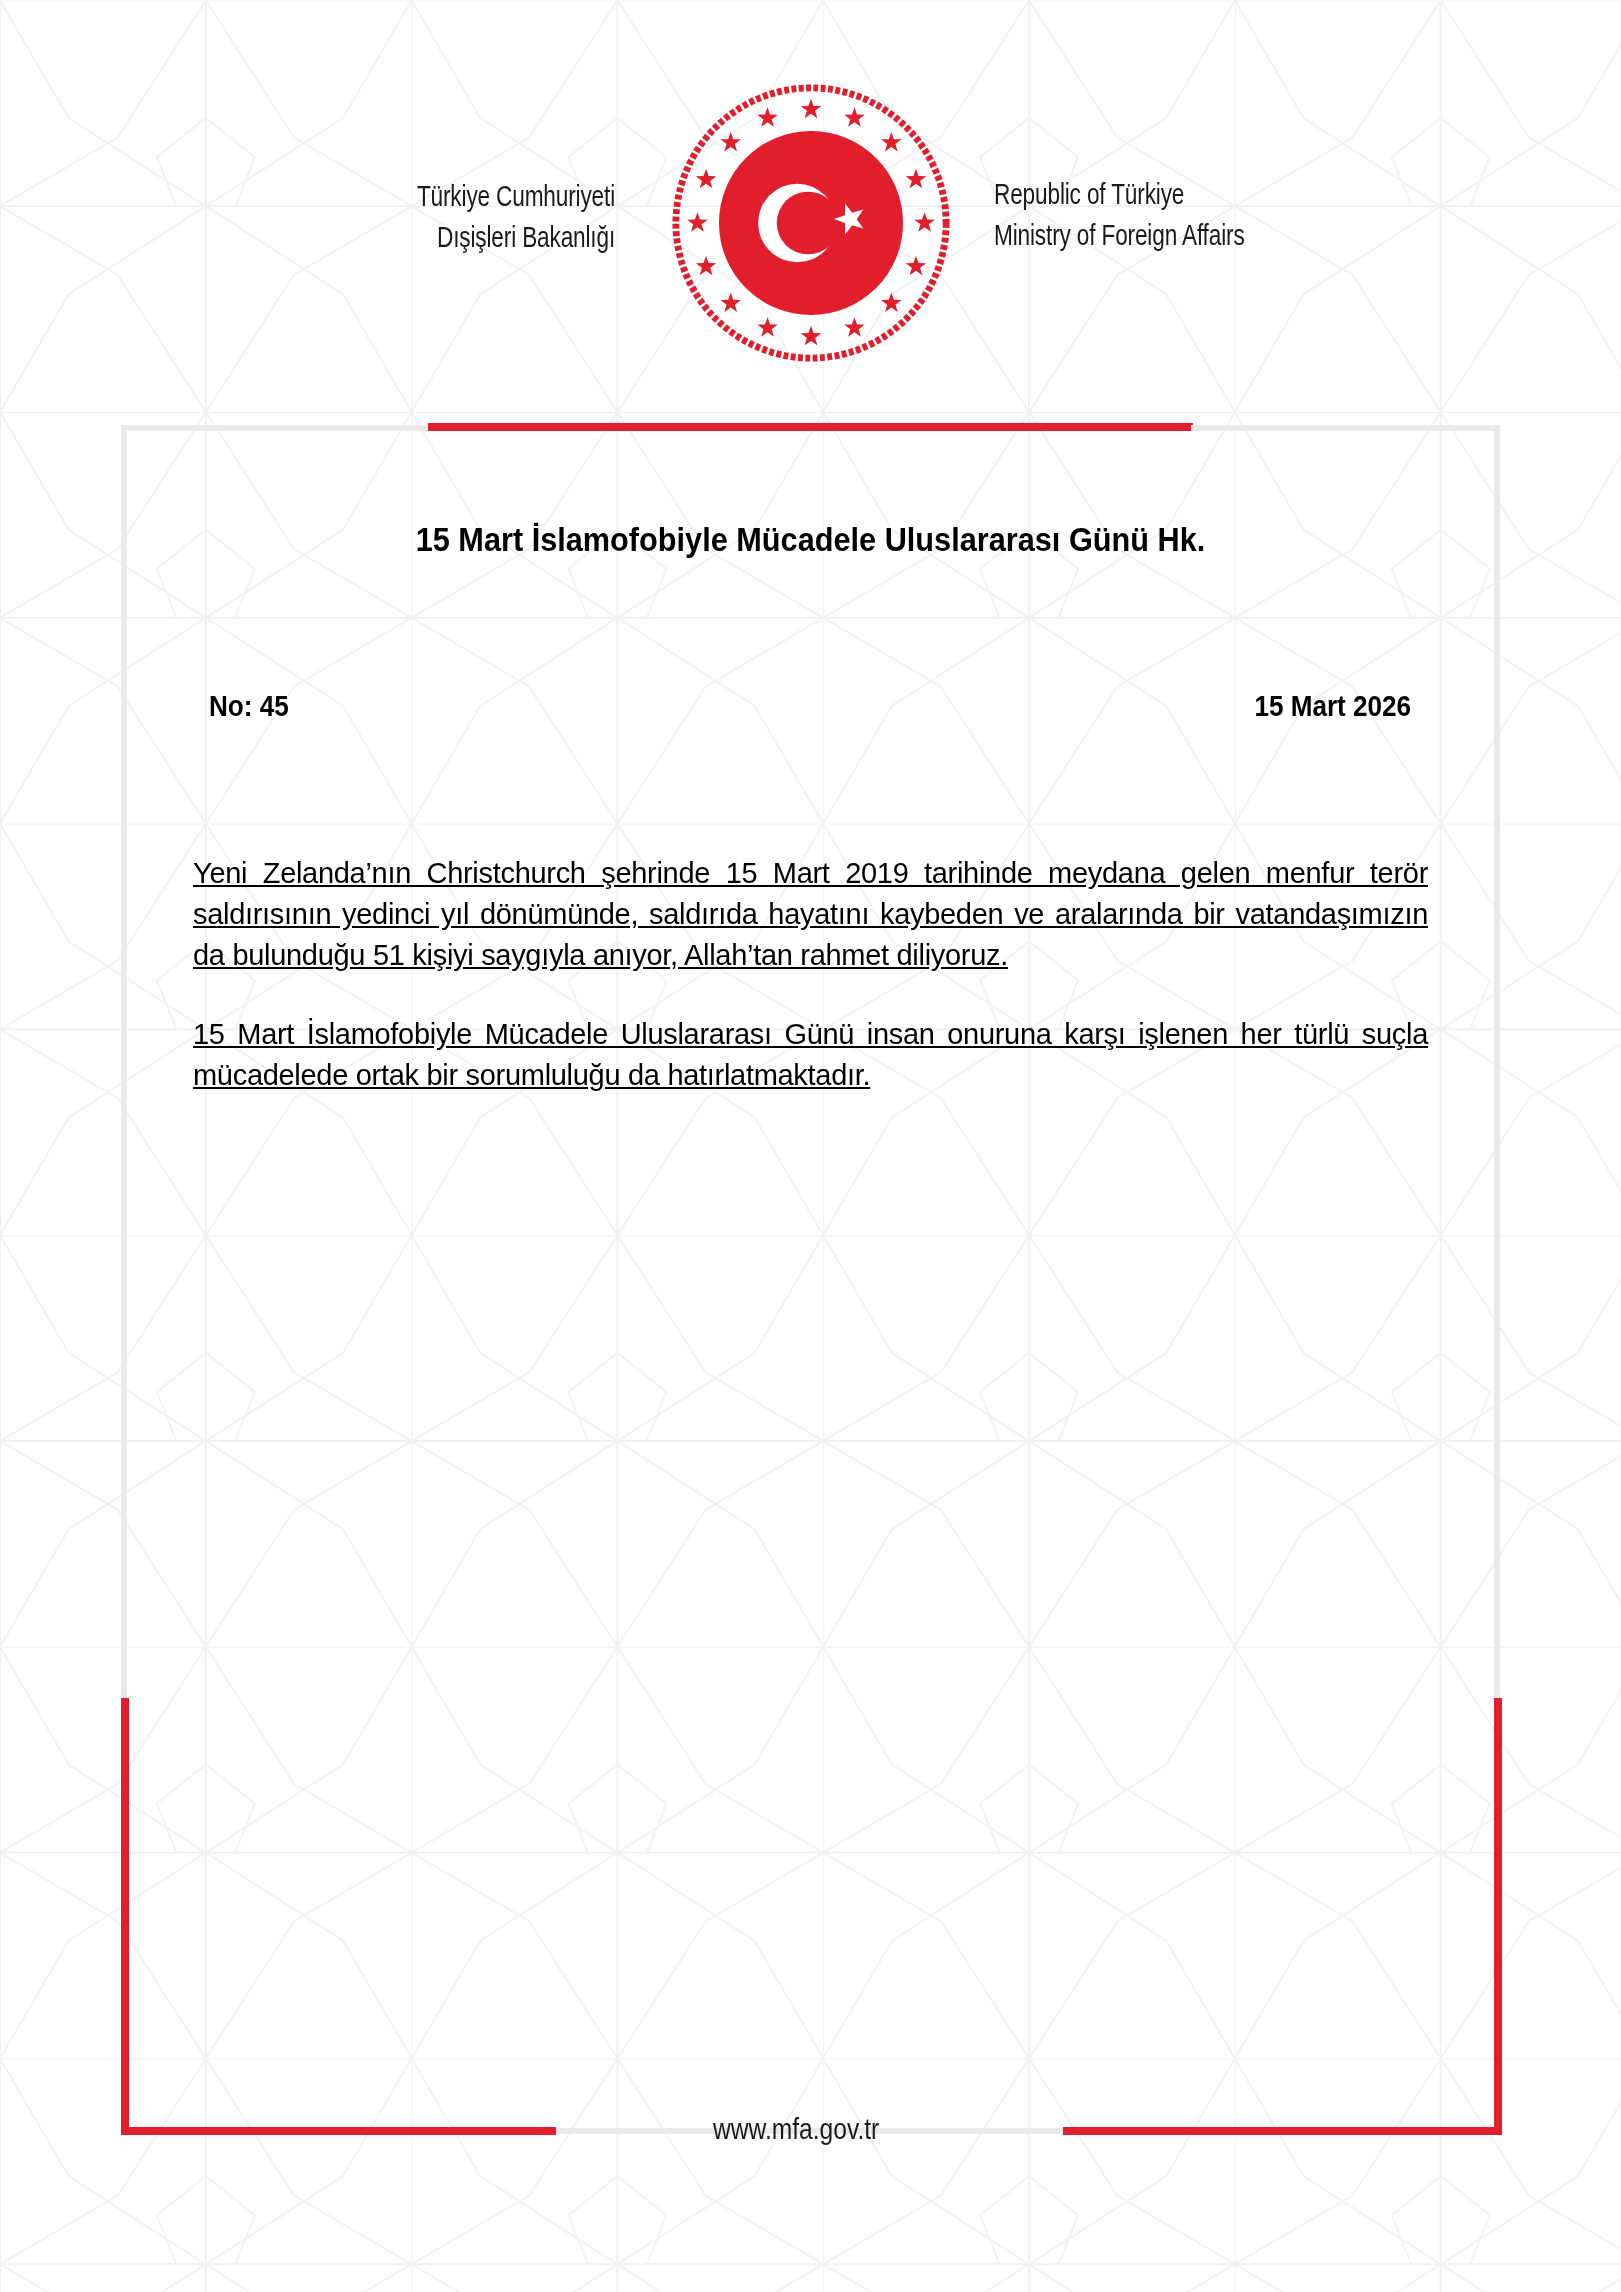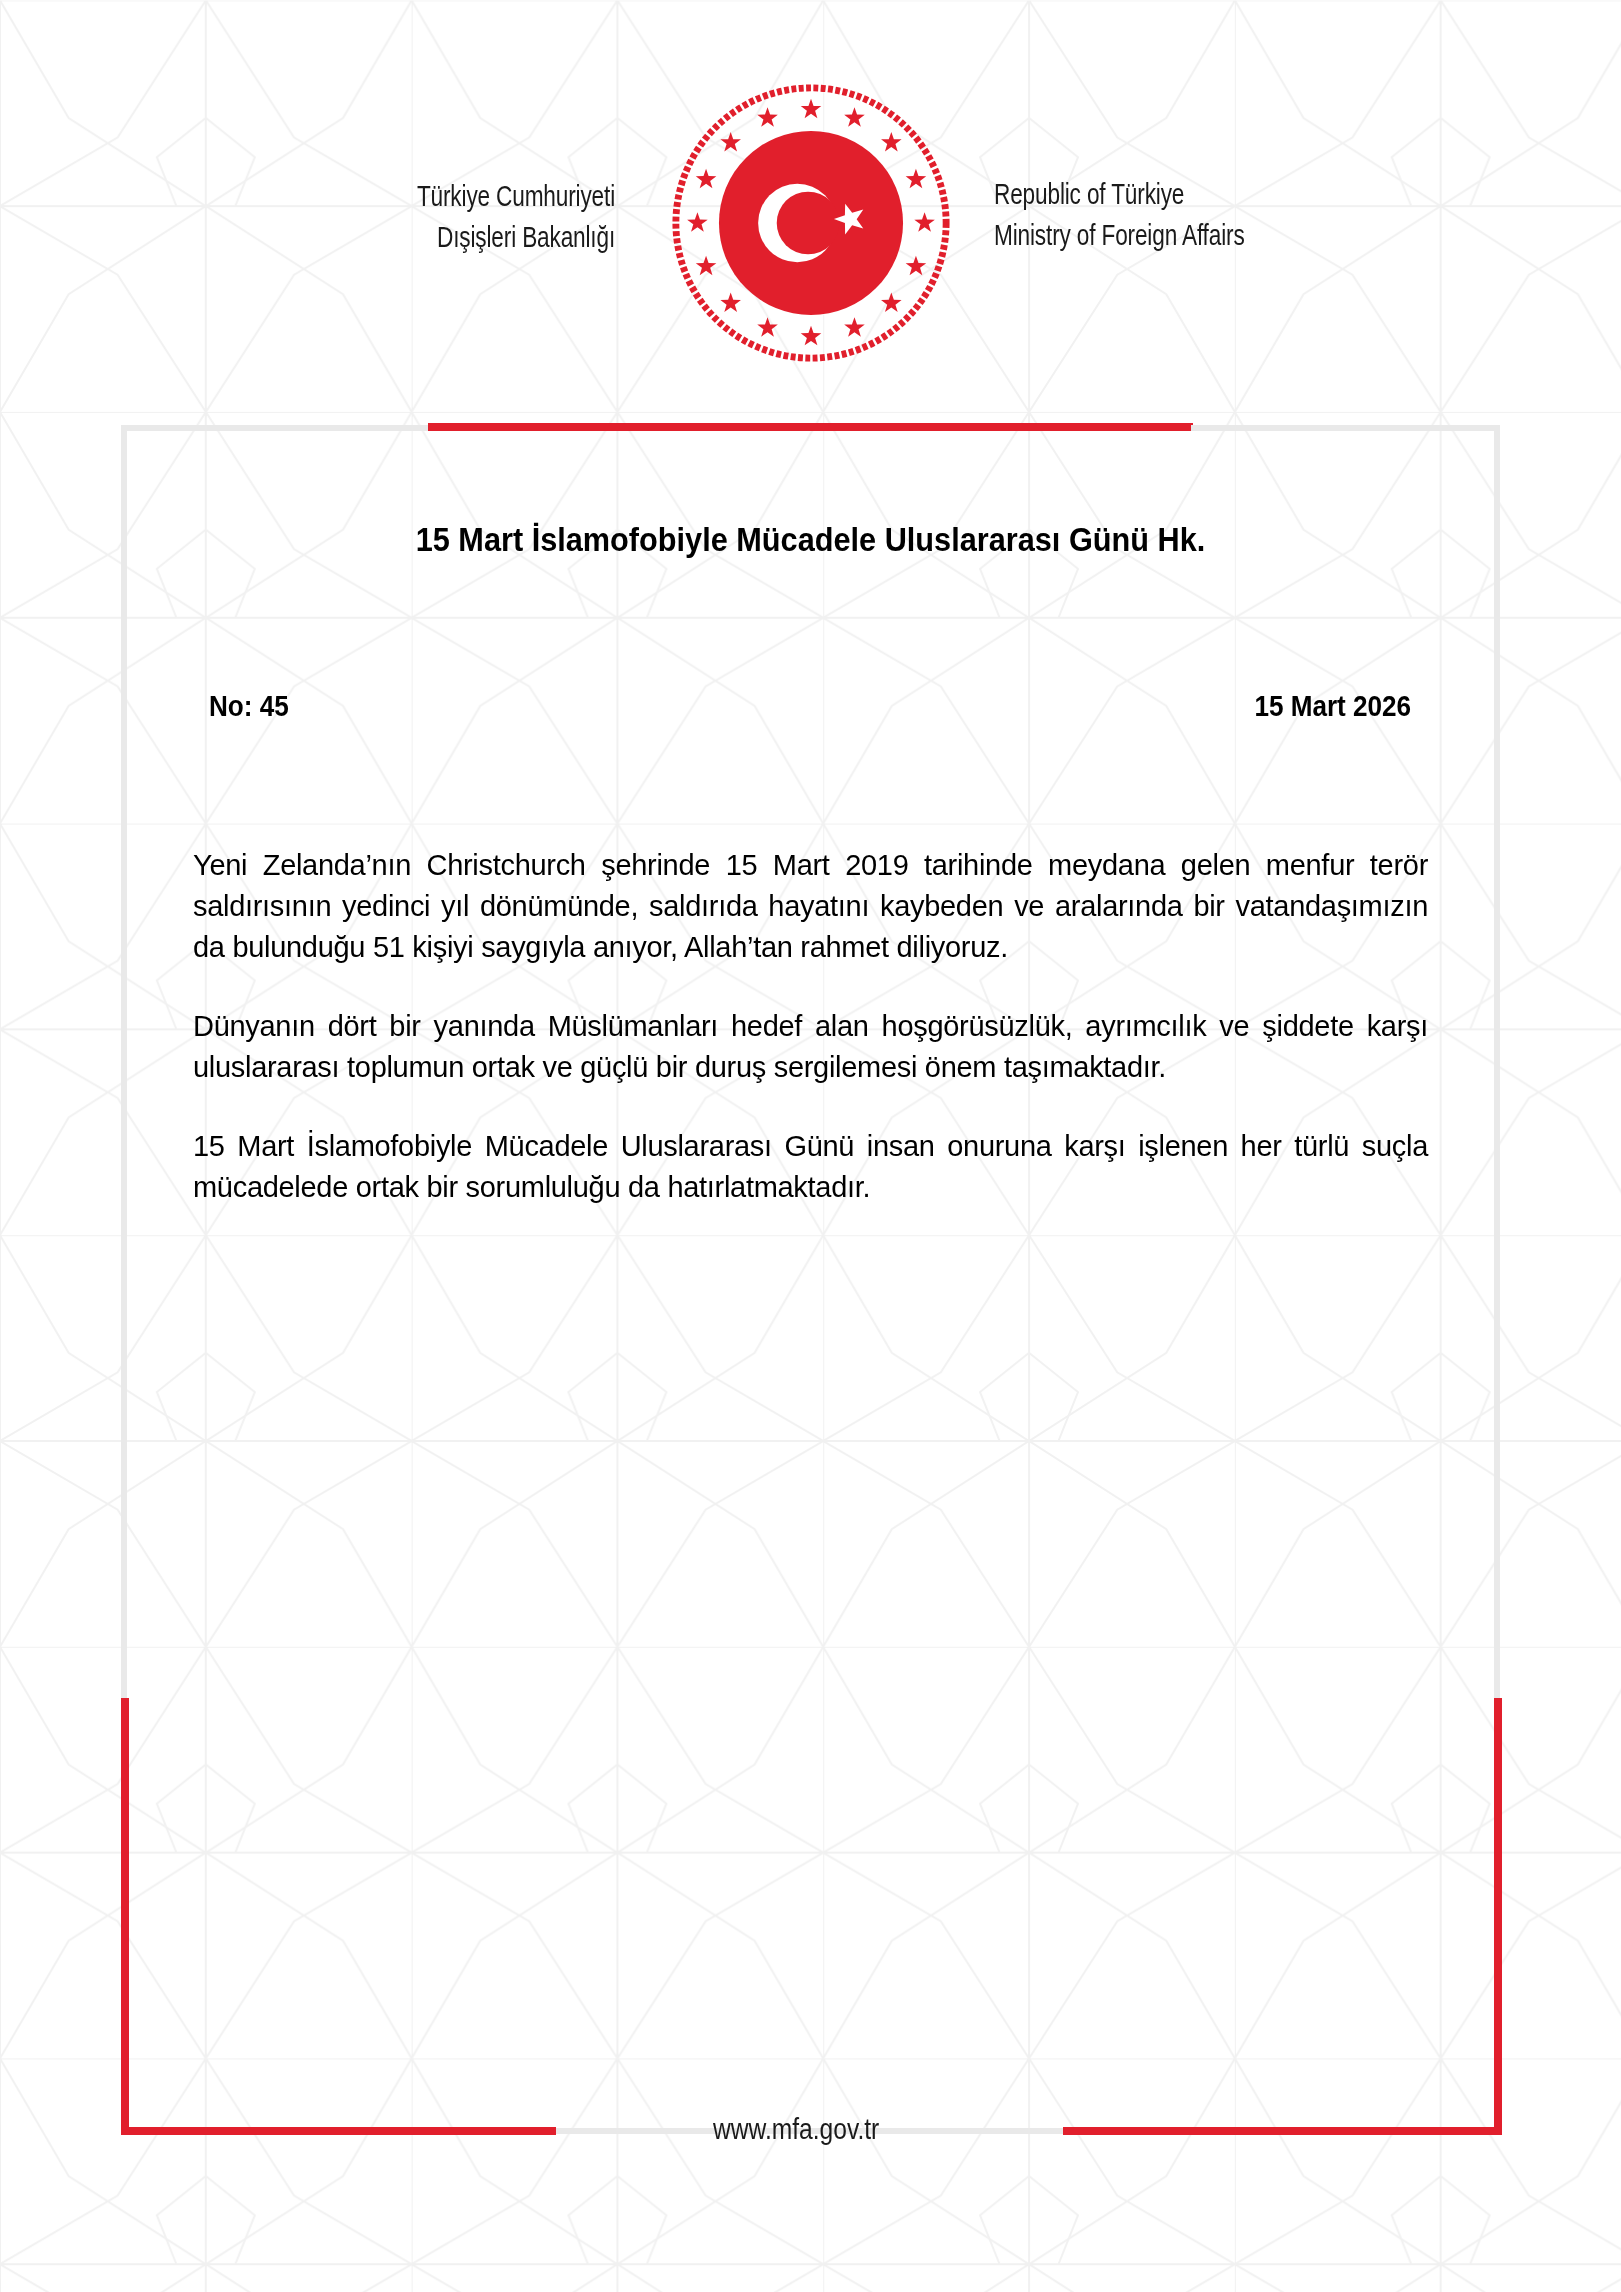--- a/index.html
+++ b/index.html
@@ -24,22 +24,22 @@
   .title {
     left: 0; width: 1621px; top: 518px; text-align: center;
     font-weight: bold; font-size: 33px; line-height: 43px;
     transform: scaleX(0.93); transform-origin: center top;
   }
   .meta { top: 688px; font-weight: bold; font-size: 29px; line-height: 37px; transform: scaleX(0.9); white-space: nowrap;}
   .meta-no { left: 209px; transform-origin: left top; }
   .meta-date { right: 210px; transform-origin: right top; }
   .body { left: 193px; width: 1235px; top: 845px; }
   .para {
-    font-size: 29px; line-height: 41px; text-align: justify; margin: 0 0 38px 0;
-    letter-spacing: -0.3px; word-spacing: 0px;
+    font-size: 29px; line-height: 41px; text-align: justify; margin: 8px 0 38px 0;
+    letter-spacing: -0.3px; word-spacing: 0px; text-decoration: underline;
   }
   .footer {
     left: 713px; top: 2109px; font-size: 30px; line-height: 39px; color: #1a1a1a;
     transform: scaleX(0.82); transform-origin: left top; white-space: nowrap; background: transparent;
   }
 </style>
 </head>
 <body>
 
 <svg class="bg-pattern" xmlns="http://www.w3.org/2000/svg" width="1621" height="2293" viewBox="0 0 1654 2339">
@@ -121,18 +121,17 @@
 <div class="abs frame-gray" style="left:556px; top:2128px; width:510px; height:5.9px;"></div>
 <div class="abs frame-red" style="left:1063px; top:2127px; width:438px; height:7.8px;"></div>
 
 <div class="abs title">15 Mart İslamofobiyle Mücadele Uluslararası Günü Hk.</div>
 
 <div class="abs meta meta-no">No: 45</div>
 <div class="abs meta meta-date">15 Mart 2026</div>
 
 <div class="abs body">
   <p class="para">Yeni Zelanda’nın Christchurch şehrinde 15 Mart 2019 tarihinde meydana gelen menfur terör saldırısının yedinci yıl dönümünde, saldırıda hayatını kaybeden ve aralarında bir vatandaşımızın da bulunduğu 51 kişiyi saygıyla anıyor, Allah’tan rahmet diliyoruz.</p>
-  <p class="para">Dünyanın dört bir yanında Müslümanları hedef alan hoşgörüsüzlük, ayrımcılık ve şiddete karşı uluslararası toplumun ortak ve güçlü bir duruş sergilemesi önem taşımaktadır.</p>
   <p class="para">15 Mart İslamofobiyle Mücadele Uluslararası Günü insan onuruna karşı işlenen her türlü suçla mücadelede ortak bir sorumluluğu da hatırlatmaktadır.</p>
 </div>
 
 <div class="abs footer">www.mfa.gov.tr</div>
 
 
 </body></html>

